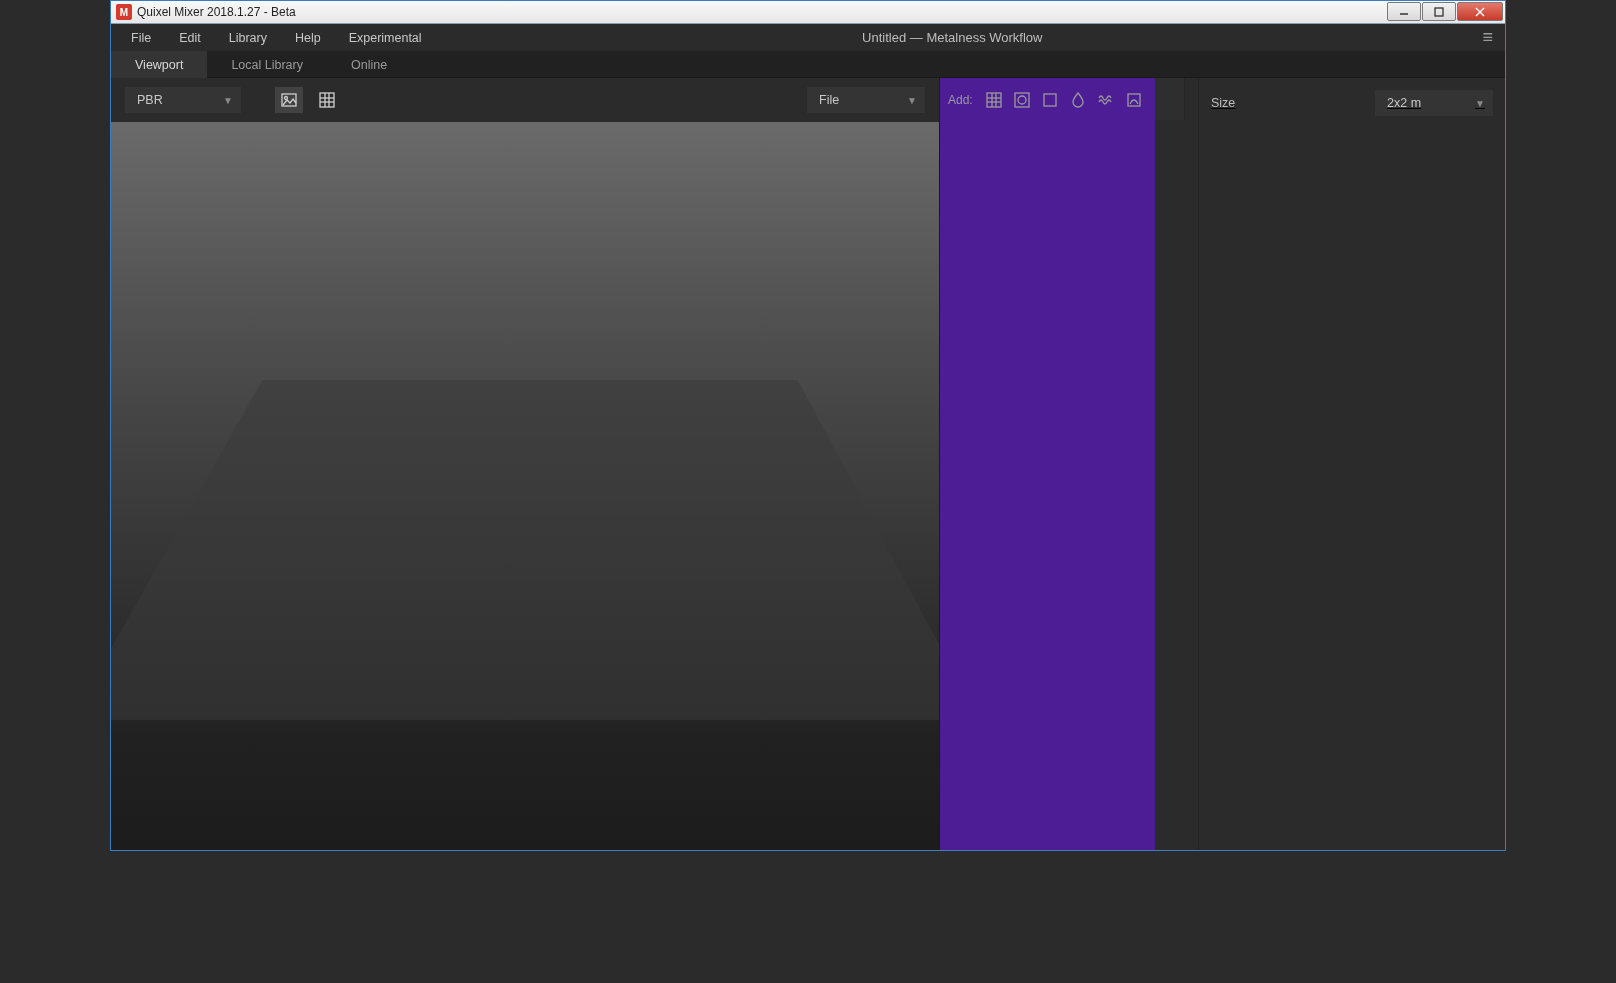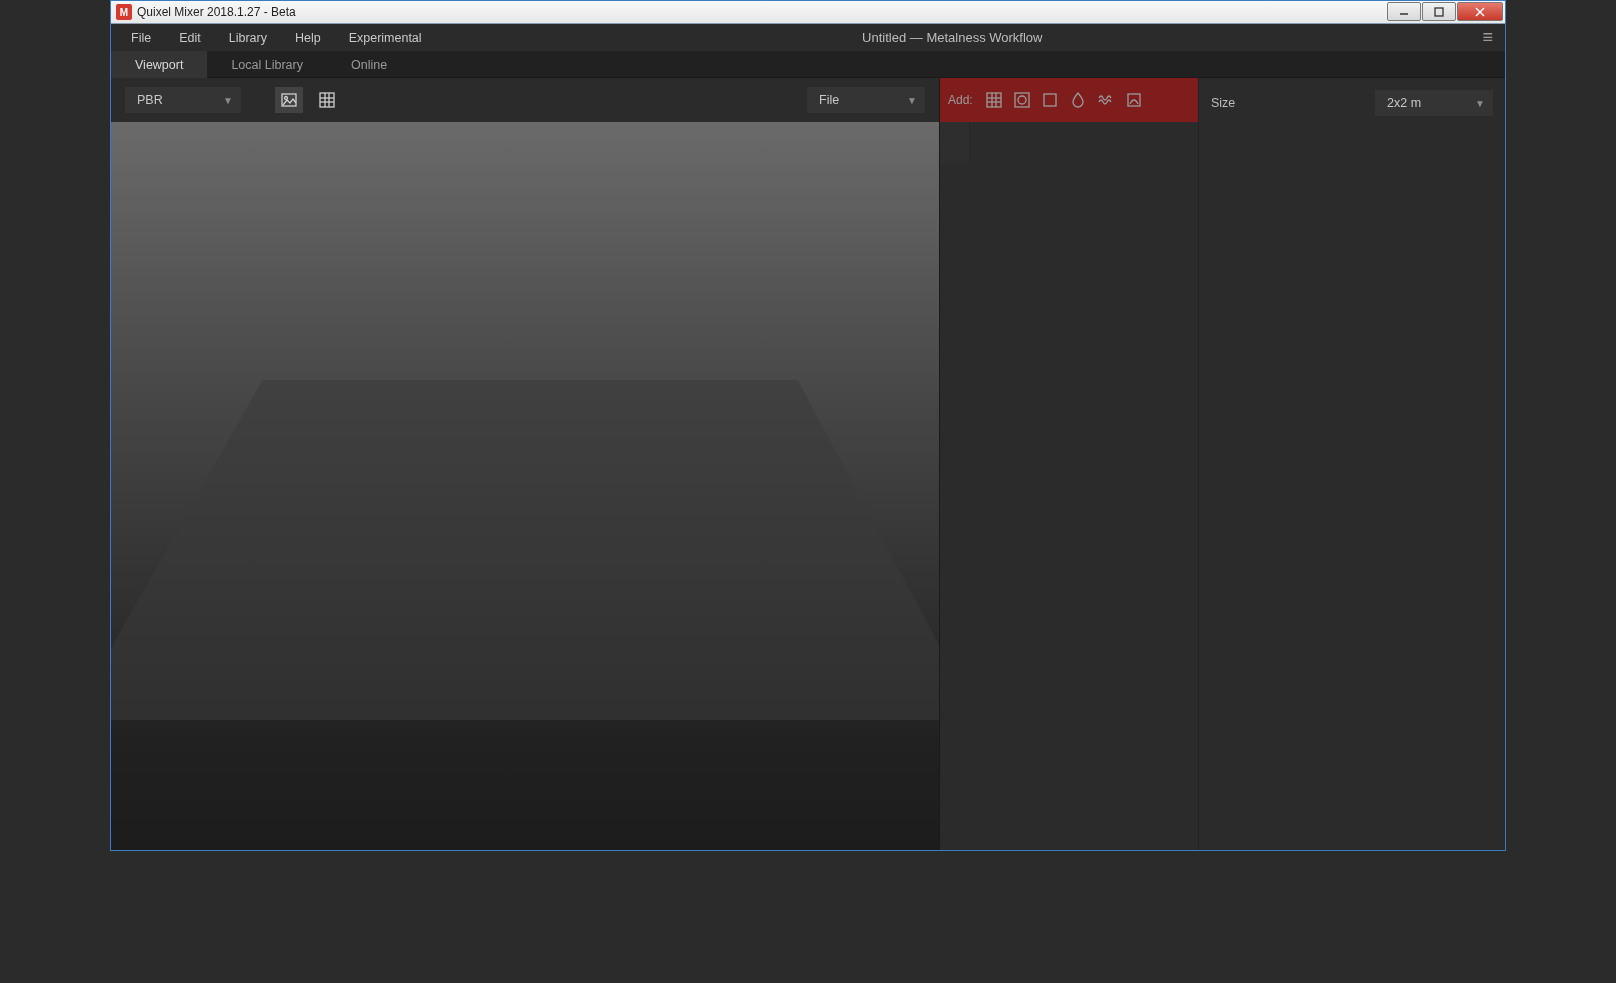--- a/index.html
+++ b/index.html
@@ -97,29 +97,29 @@
     margin:0 0 1px 30px; padding:0 10px; gap:12px;
     font-size:12.5px; color:#c8c8c8;
   }
   .layer-item .thumb { width:22px; height:22px; border:1px solid #777; background:#5a5a5a;}
   .layers-list { flex:1; background:#2b2b2b;}
   .layer-row { position:relative;}
   .layer-row .handle {
     position:absolute; left:0; top:0; width:30px; height:42px; background:#2e2e2e;
     border-right:1px solid #262626;
   }
-  .proprow { display:flex; align-items:center; justify-content:space-between; margin-bottom:4px;}
+  .proprow { display:flex; align-items:center; justify-content:space-between; margin-bottom:4px;text-decoration:underline;}
   .proprow .plabel { color:#bdbdbd; font-size:12.5px;}
   .proprow .dropdown { min-width:118px;text-align:center;}
   
   .content { display:flex; height:calc(100% - 23px - 27px - 27px);}
   .leftcol { flex:1; display:flex; flex-direction:column; min-width:0;}
   .rightcol { width:566px; display:flex; flex-direction:column;}
   .rightcol .cols { flex:1; display:flex;}
-  .panelA { width:259px; border-left:1px solid #1a1a1a; background:#7f1d1d; display:flex; flex-direction:column;}
+  .panelA { width:259px; border-left:1px solid #1a1a1a; background:#4c1d95; display:flex; flex-direction:row;}
   .panelB { flex:1; border-left:1px solid #232323; background:#2b2b2b; padding:12px 12px;}
   .panelA .addbar { border-bottom:0;}
 </style>
 </head>
 <body>
 
 <div class="window">
 
   <div class="titlebar">
     <div class="app-icon">M</div>

